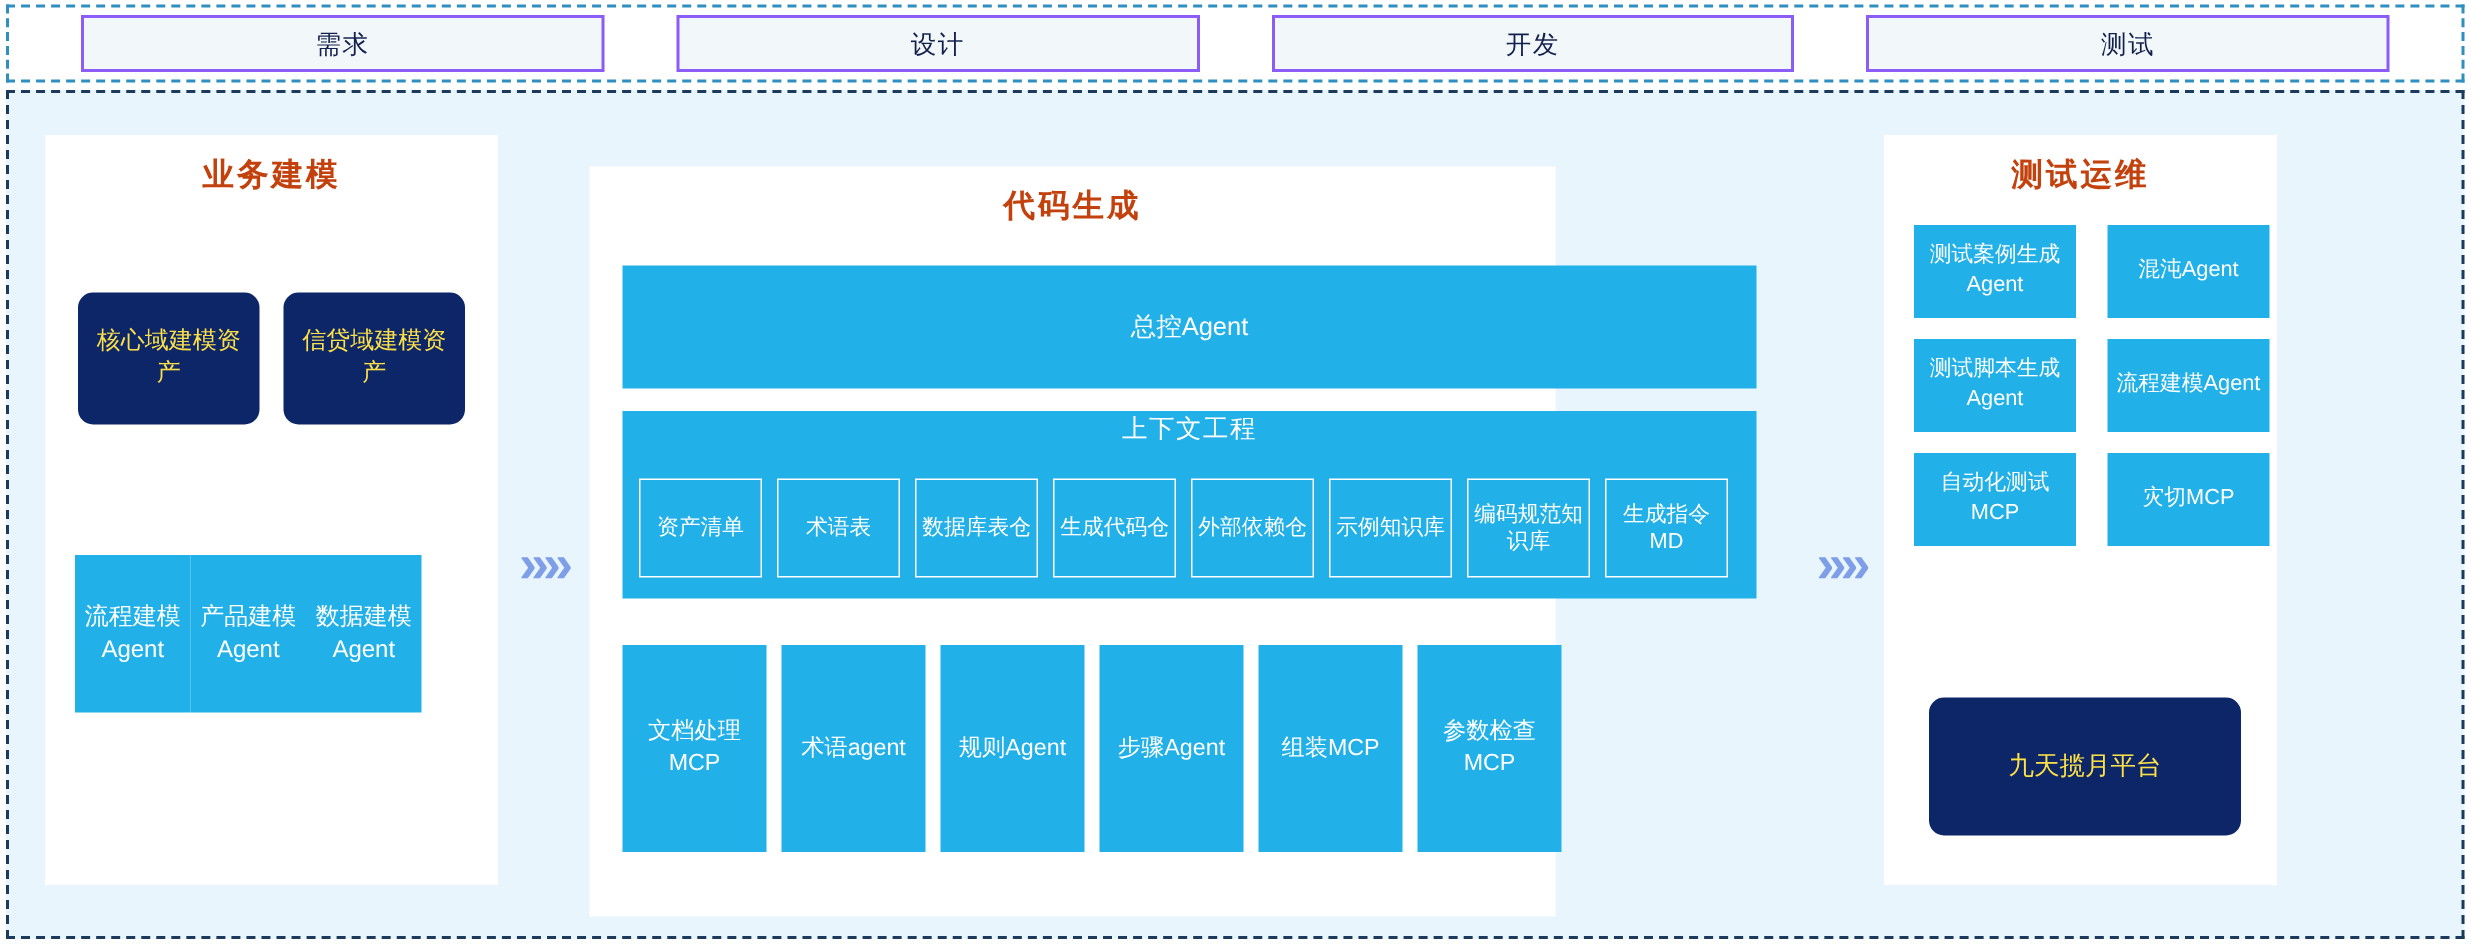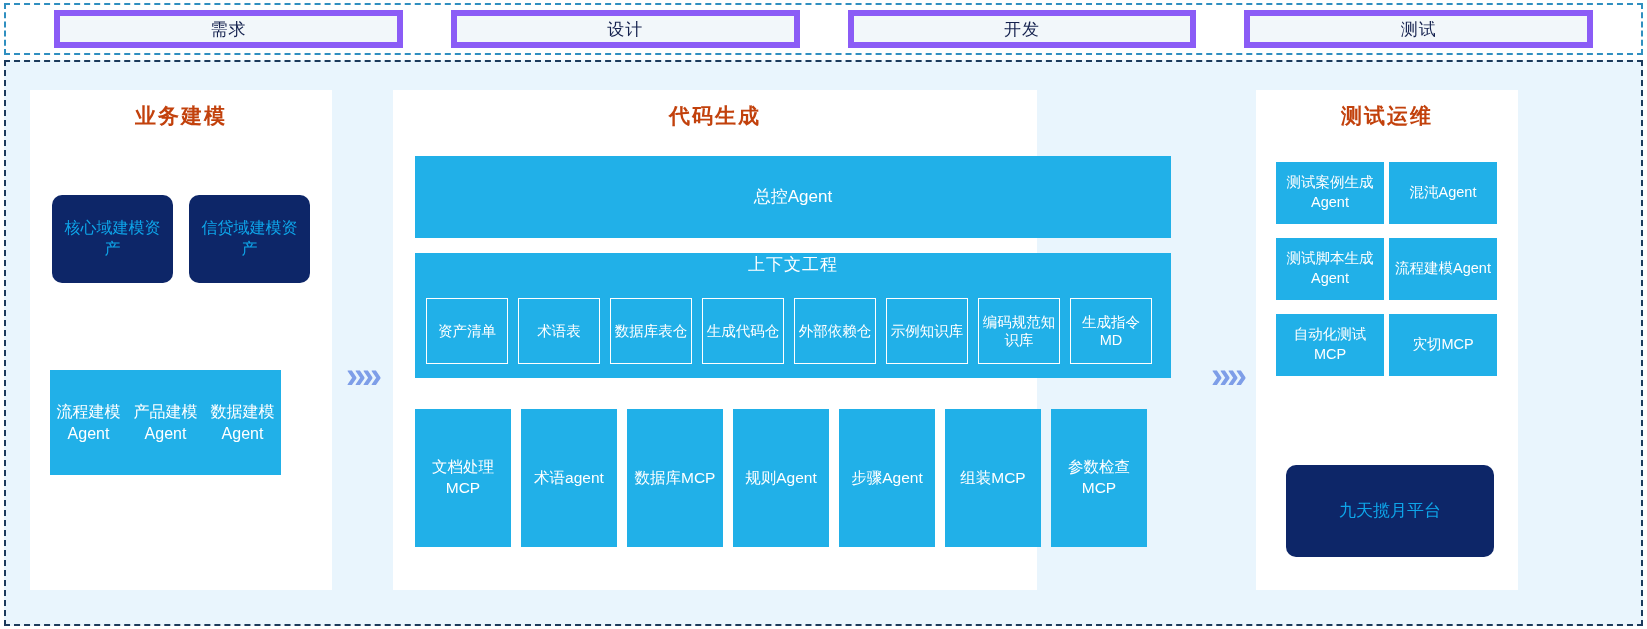--- a/index.html
+++ b/index.html
@@ -16,21 +16,21 @@
     position: absolute; left: 4px; top: 3px;
     width: 1639px; height: 52px;
     background: #ffffff;
     border: 2px dashed #2f8fc0;
     display: flex; align-items: center; justify-content: space-between;
     padding: 0 24px;
   }
   .phase-box {
     flex: 1 1 0; height: 38px; margin: 0 24px;
     background: #f2f7fa;
-    border: 6px solid #8b5cf6;
+    border: 2px solid #8b5cf6;
     display: flex; align-items: center; justify-content: center;
     color: #13204d; font-size: 17px; letter-spacing: 1px;
   }
 
   
   .main-area {
     position: absolute; left: 4px; top: 60px;
     width: 1639px; height: 566px;
     background: #e9f5fd;
     border: 2px dashed #1b3a5c;
@@ -39,35 +39,35 @@
   
   .panel {
     position: absolute; top: 28px; height: 500px;
     background: #ffffff;
   }
   .panel-title {
     text-align: center; font-size: 21px; font-weight: bold;
     color: #c2410c; letter-spacing: 2px; padding-top: 12px;
   }
   #panel-left   { left: 24px;   width: 302px; }
-  #panel-center { left: 387px;  width: 644px; }
+  #panel-center { left: 387px;  width: 644px; margin-top: 21px; }
   #panel-right  { left: 1250px; width: 262px; }
 
   
   .chev {
     position: absolute; top: 296px;
     font-size: 36px; font-weight: bold; color: #7e9ee8;
     line-height: 1; letter-spacing: -4px;
   }
   #chev-1 { left: 340px; }
   #chev-2 { left: 1205px; }
 
   
   .tile-navy {
-    background: #0d2668; color: #0ea5e9; border-radius: 10px;
+    background: #0d2668; color: #fde047; border-radius: 10px;
     display: flex; align-items: center; justify-content: center;
     text-align: center; line-height: 1.3; font-size: 16px;
   }
   .tile-blue {
     background: #21b0e8; color: #ffffff;
     display: flex; align-items: center; justify-content: center;
     text-align: center; line-height: 1.35; font-size: 16px;
   }
 
   
@@ -101,22 +101,21 @@
     text-align: center; font-size: 14.5px; line-height: 1.25;
     color: #ffffff; padding: 0 3px;
   }
   .tool-row { position: absolute; left: 22px; top: 319px; display: flex; gap: 10px; justify-content: space-between; }
   .tool-row .tile-blue { width: 96px; height: 138px; font-size: 15.5px; padding: 0 4px; }
 
   
   .ops-grid {
     position: absolute; left: 20px; top: 60px;
     display: grid; grid-template-columns: 108px 108px;
-    gap: 14px 5px;
-    margin-top: 12px;
+    gap: 14px 21px;
   }
   .ops-grid .tile-blue { height: 62px; font-size: 14.5px; padding: 0 3px; }
   .platform-box {
     position: absolute; left: 30px; top: 375px;
     width: 208px; height: 92px; font-size: 17px;
   }
 </style>
 </head>
 <body>
 
@@ -204,23 +203,20 @@
       </div>
 
       <div class="tool-row">
         <div class="tile-blue">
           <span>文档处理MCP</span>
         </div>
         <div class="tile-blue">
           <span>术语agent</span>
         </div>
         <div class="tile-blue">
-          <span>数据库MCP</span>
-        </div>
-        <div class="tile-blue">
           <span>规则Agent</span>
         </div>
         <div class="tile-blue">
           <span>步骤Agent</span>
         </div>
         <div class="tile-blue">
           <span>组装MCP</span>
         </div>
         <div class="tile-blue">
           <span>参数检查MCP</span>

